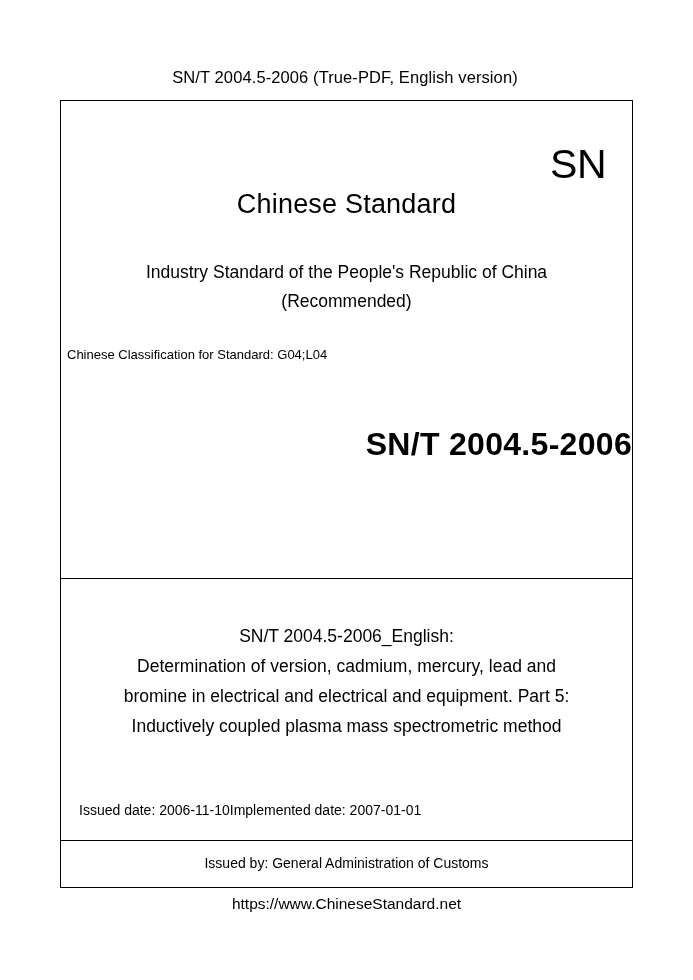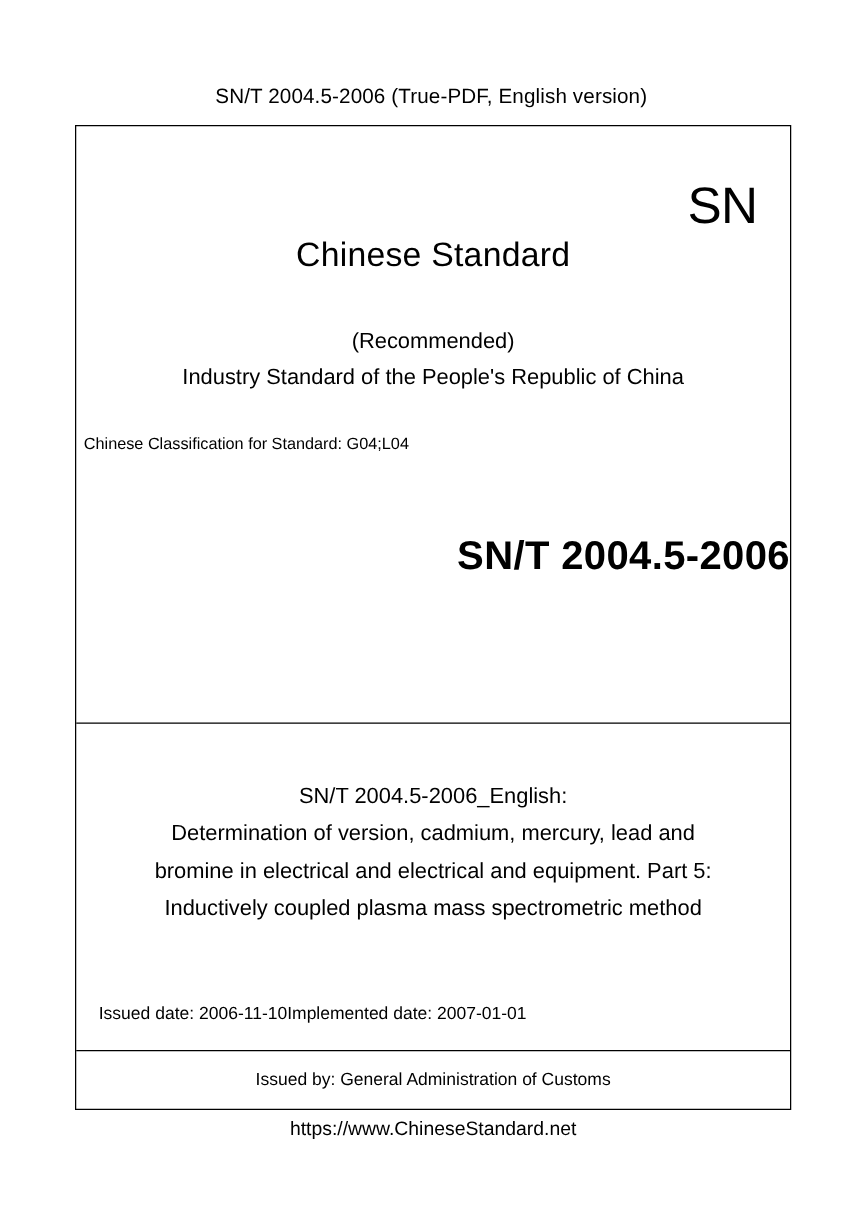--- a/index.html
+++ b/index.html
@@ -145,22 +145,22 @@
 <div class="page">
 
   <div class="top-caption">SN/T 2004.5-2006 (True-PDF, English version)</div>
 
   <div class="cover-box">
 
     <div class="upper-section">
       <div class="title-main">Chinese Standard</div>
       <div class="sn-mark">SN</div>
       <div class="subtitle">
+        <div>Industry Standard of the People's Republic of China</div>
         <div>(Recommended)</div>
-        <div>Industry Standard of the People's Republic of China</div>
       </div>
       <div class="classification">Chinese Classification for Standard: G04;L04</div>
       <div class="std-number">SN/T 2004.5-2006</div>
     </div>
 
     <div class="lower-section">
       <div class="eng-title">
         <div>SN/T 2004.5-2006_English:</div>
         <div>Determination of version, cadmium, mercury, lead and</div>
         <div>bromine in electrical and electrical and equipment. Part 5:</div>

